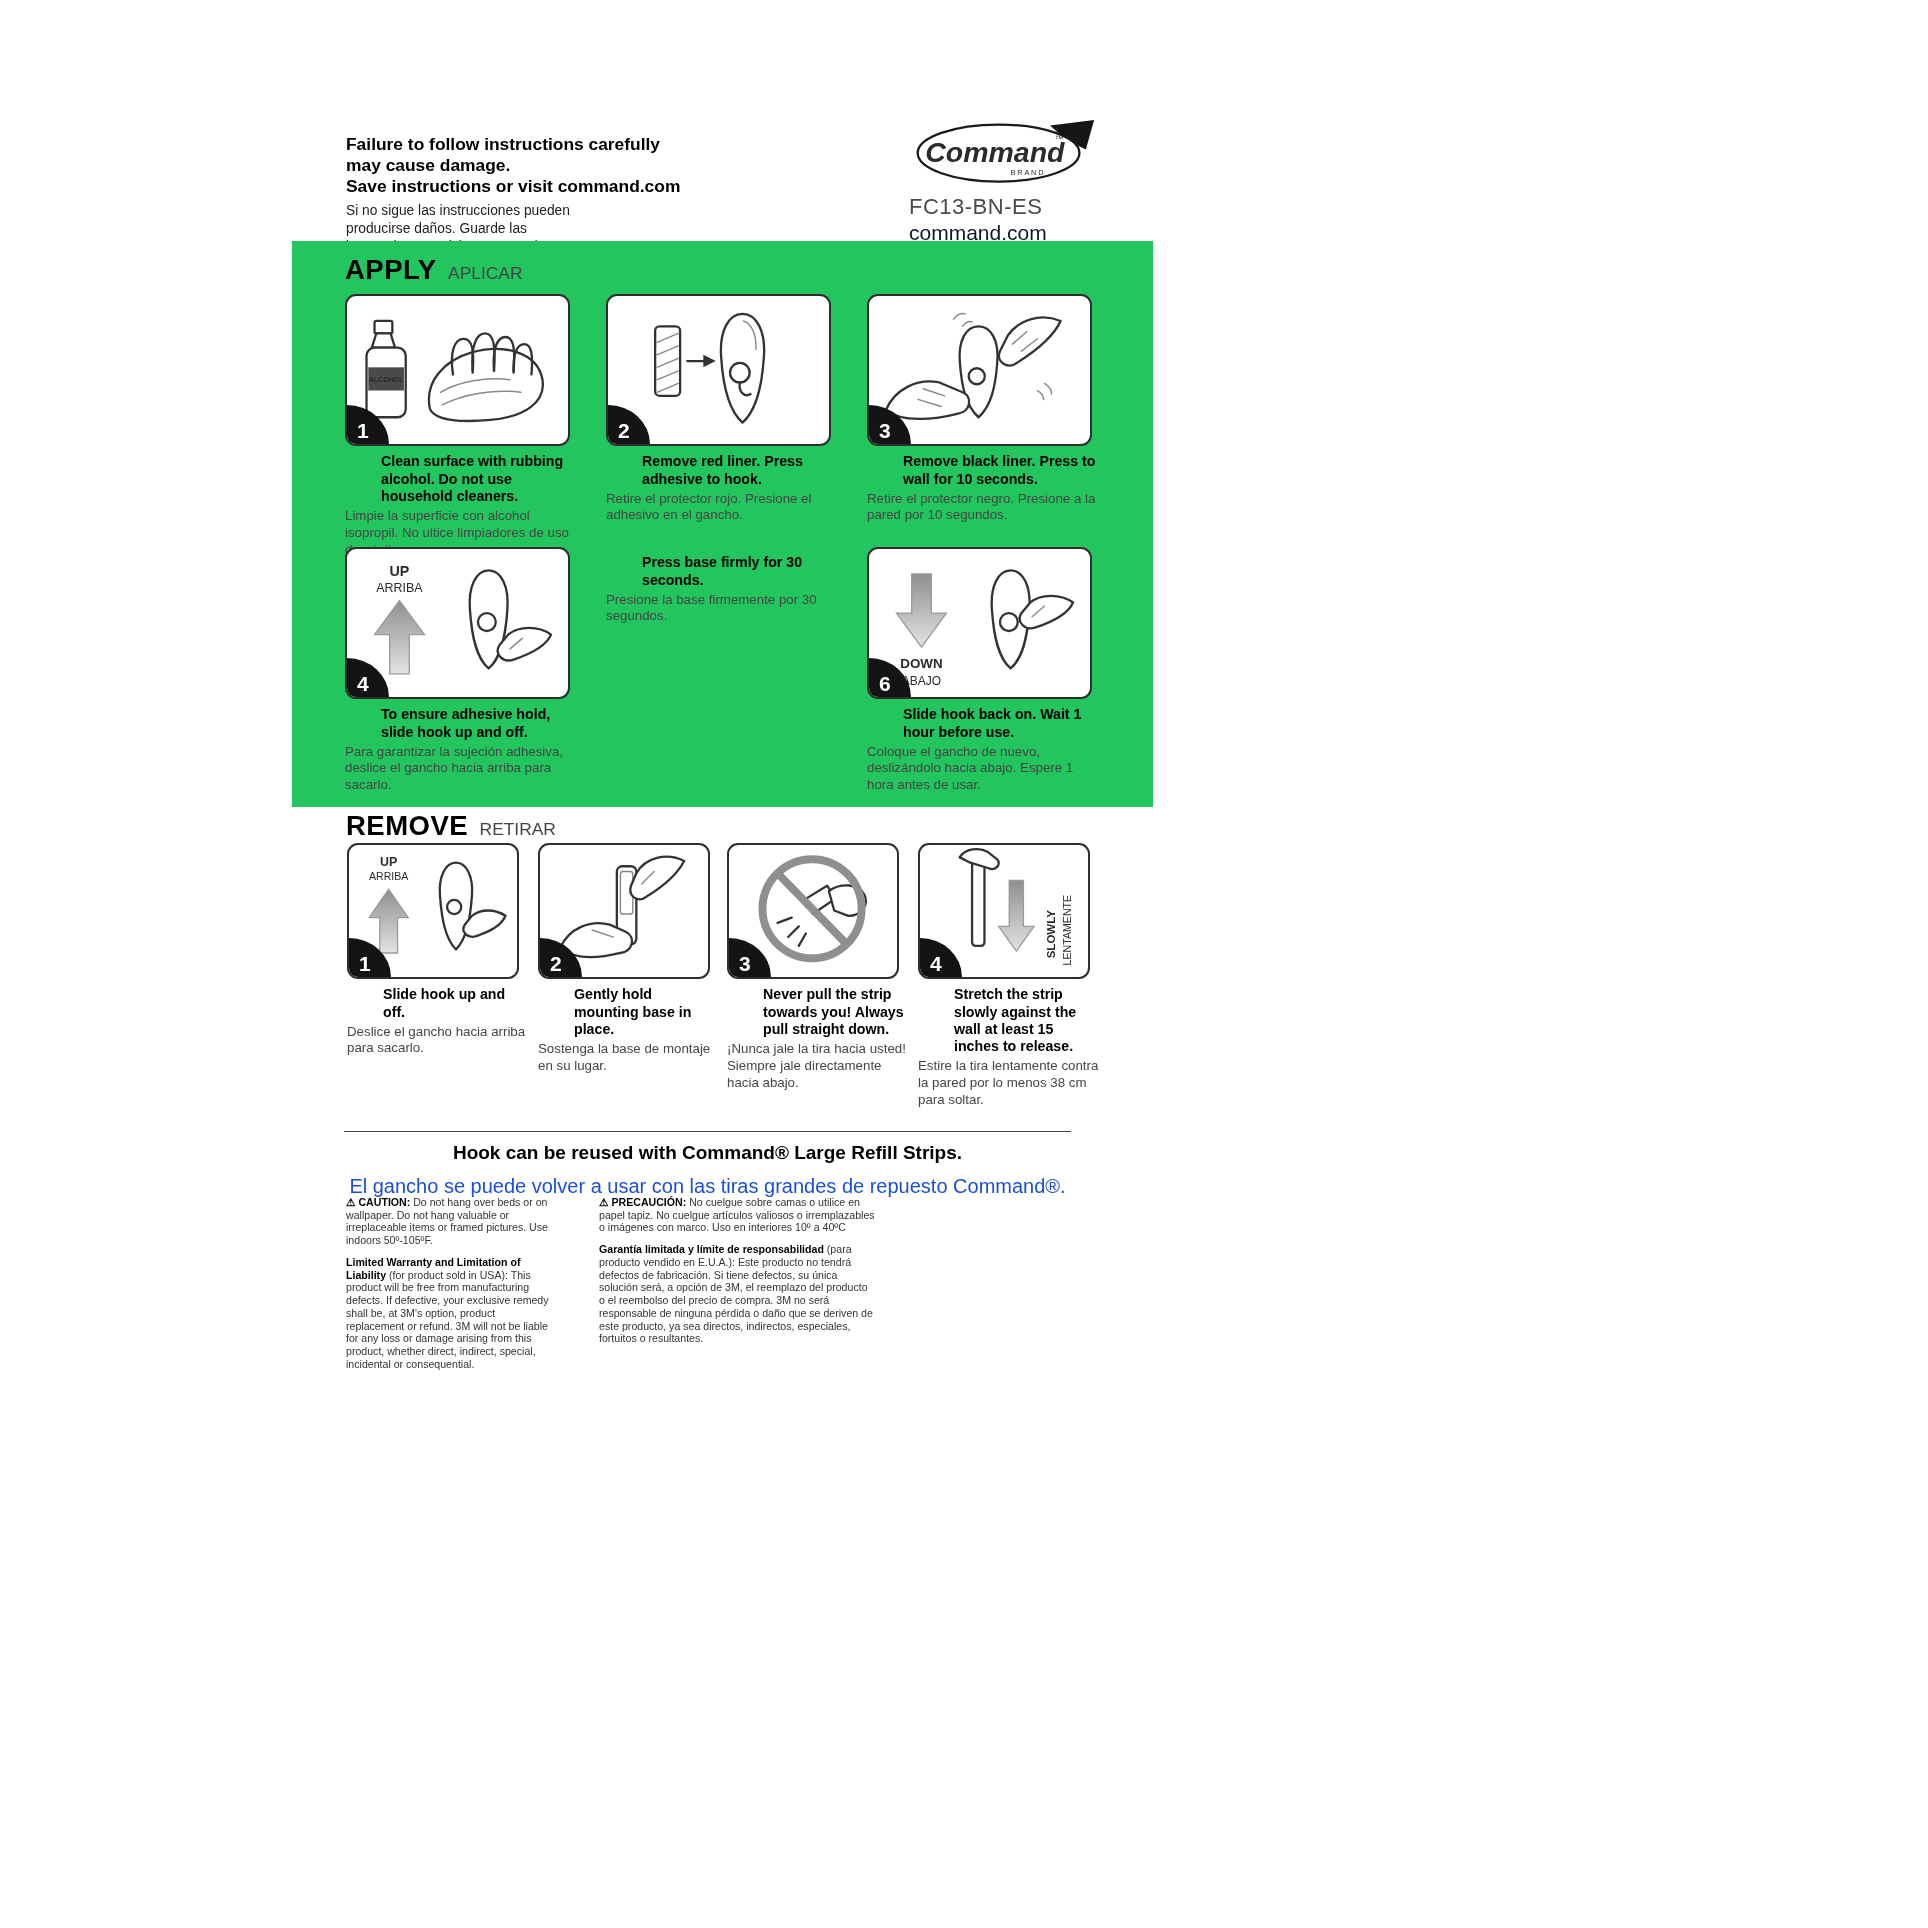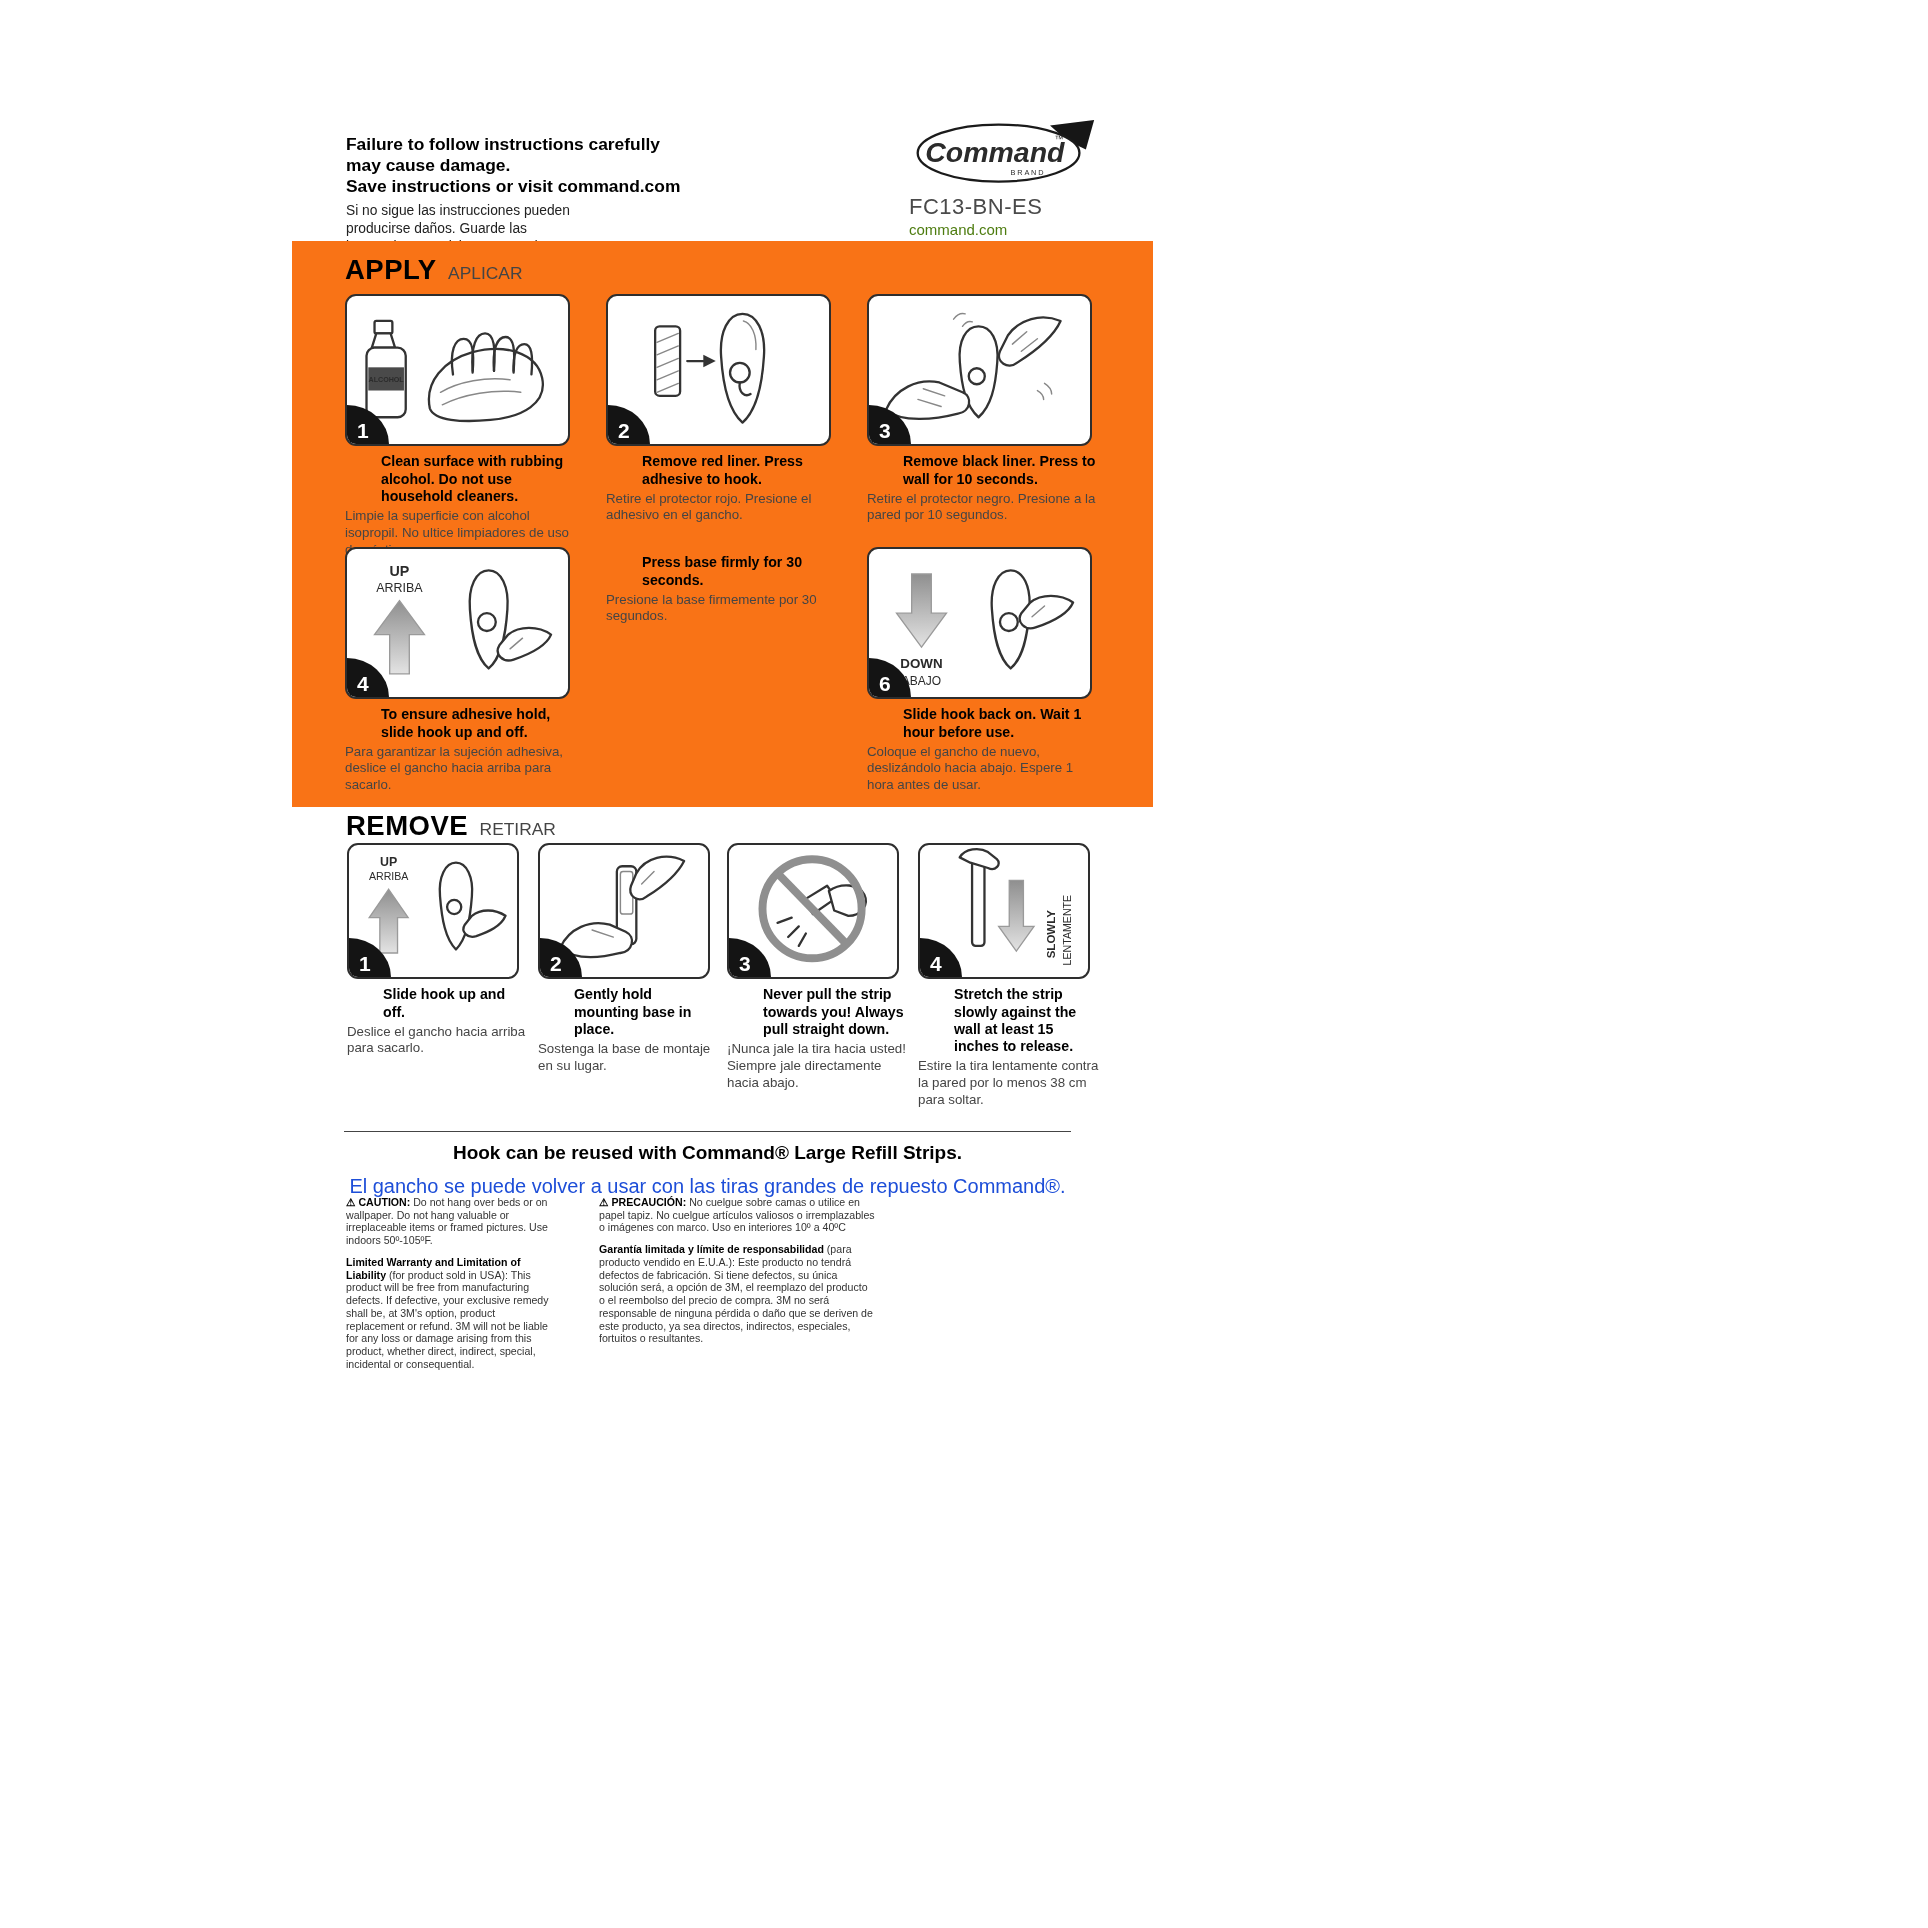--- a/index.html
+++ b/index.html
@@ -11,24 +11,24 @@
   .abs { position:absolute; }
 
   
   .hdr-warning { left:346px; top:134px; width:349px; }
   .hdr-line { font-size:17.4px; font-weight:bold; line-height:1.22; color:#000; }
   .hdr-es { margin-top:4.6px; width:250px; font-size:13.8px; line-height:1.28; color:#222; }
 
   .brand-block { left:909px; top:118px; width:202px; text-align:left; }
   .brand-block svg { display:block; margin:0 auto; }
   .brand-model { font-size:22px; color:#4a4a4a; letter-spacing:0.5px; margin-top:3.7px; }
-  .brand-site  { font-size:15px; color:#4d7c0f; margin-top:1.8px; }
+  .brand-site  { font-size:21px; color:#0f172a; margin-top:1.8px; }
 
   
-  .apply-section { left:292px; top:241px; width:861px; height:566px; background:#f97316; }
+  .apply-section { left:292px; top:241px; width:861px; height:566px; background:#22c55e; }
   .sec-head { position:absolute; }
   .sec-title { font-size:27.5px; font-weight:bold; color:#000; letter-spacing:0.5px; }
   .sec-sub { font-size:17.4px; color:#444; margin-left:7.3px; }
 
   .apply-head { left:53px; top:13px; }
   .remove-head { left:346px; top:810px; }
 
   
   .step { position:absolute; width:233px; }
   .imgbox {

